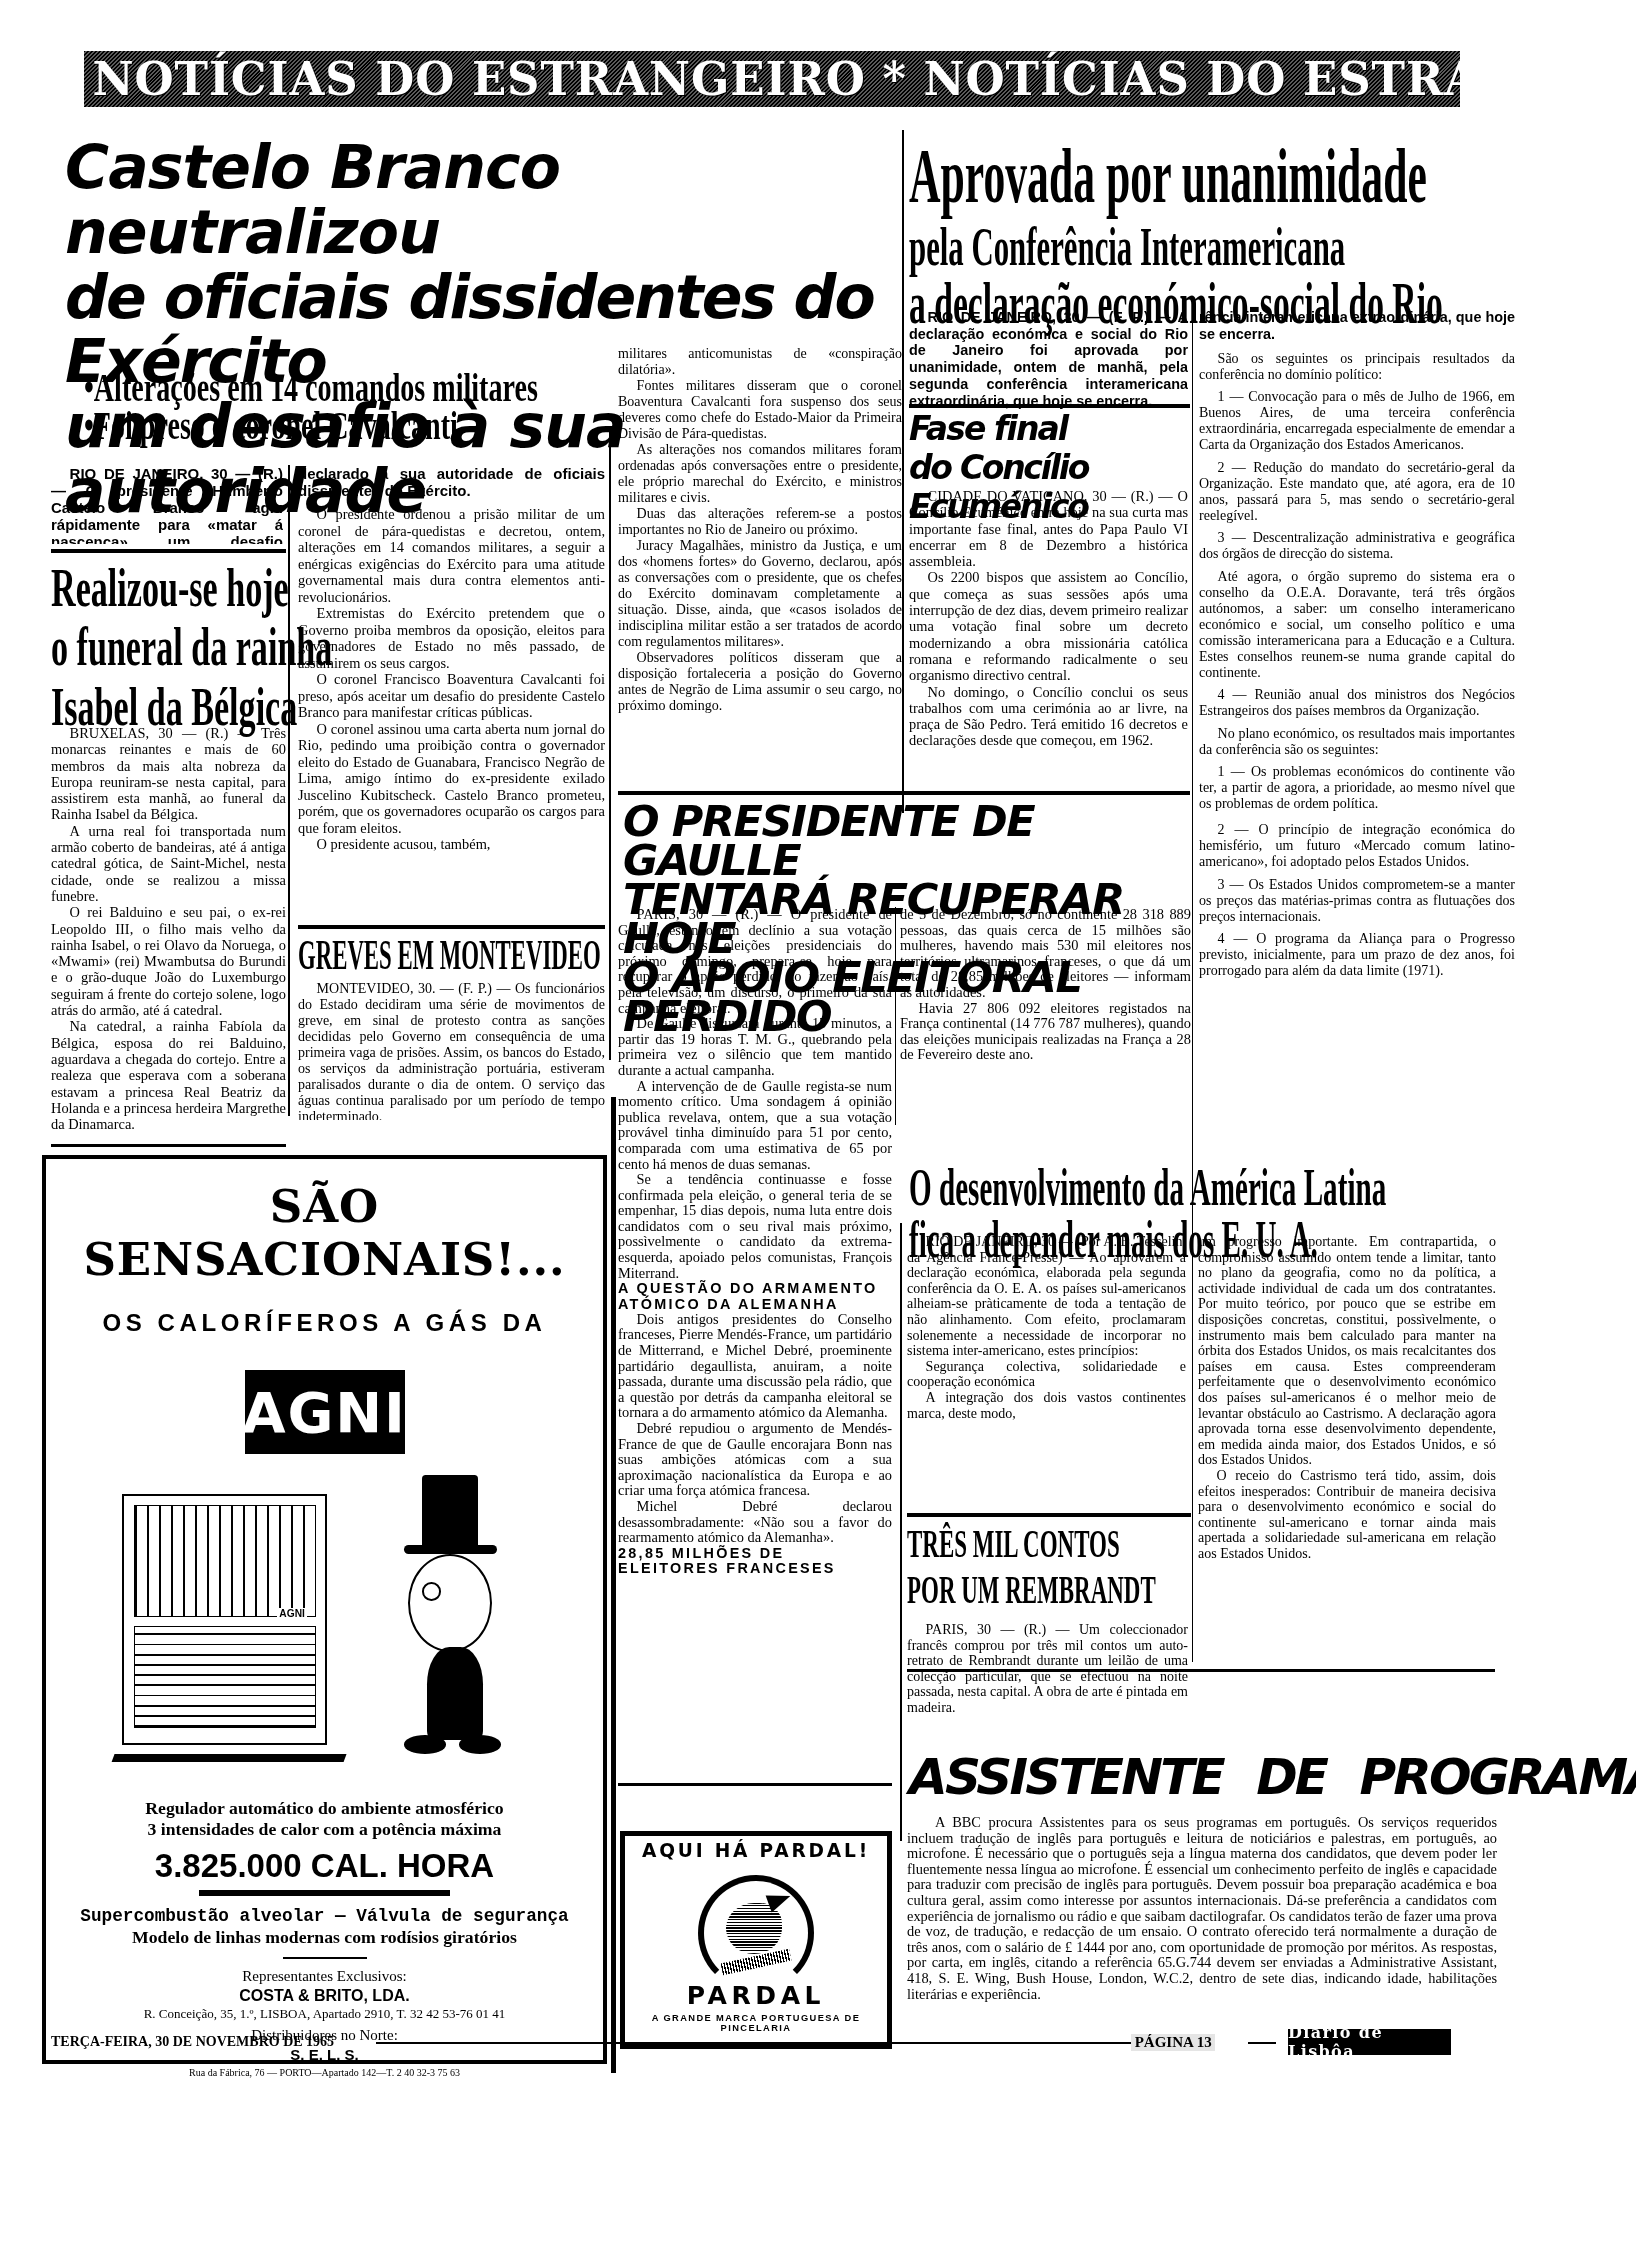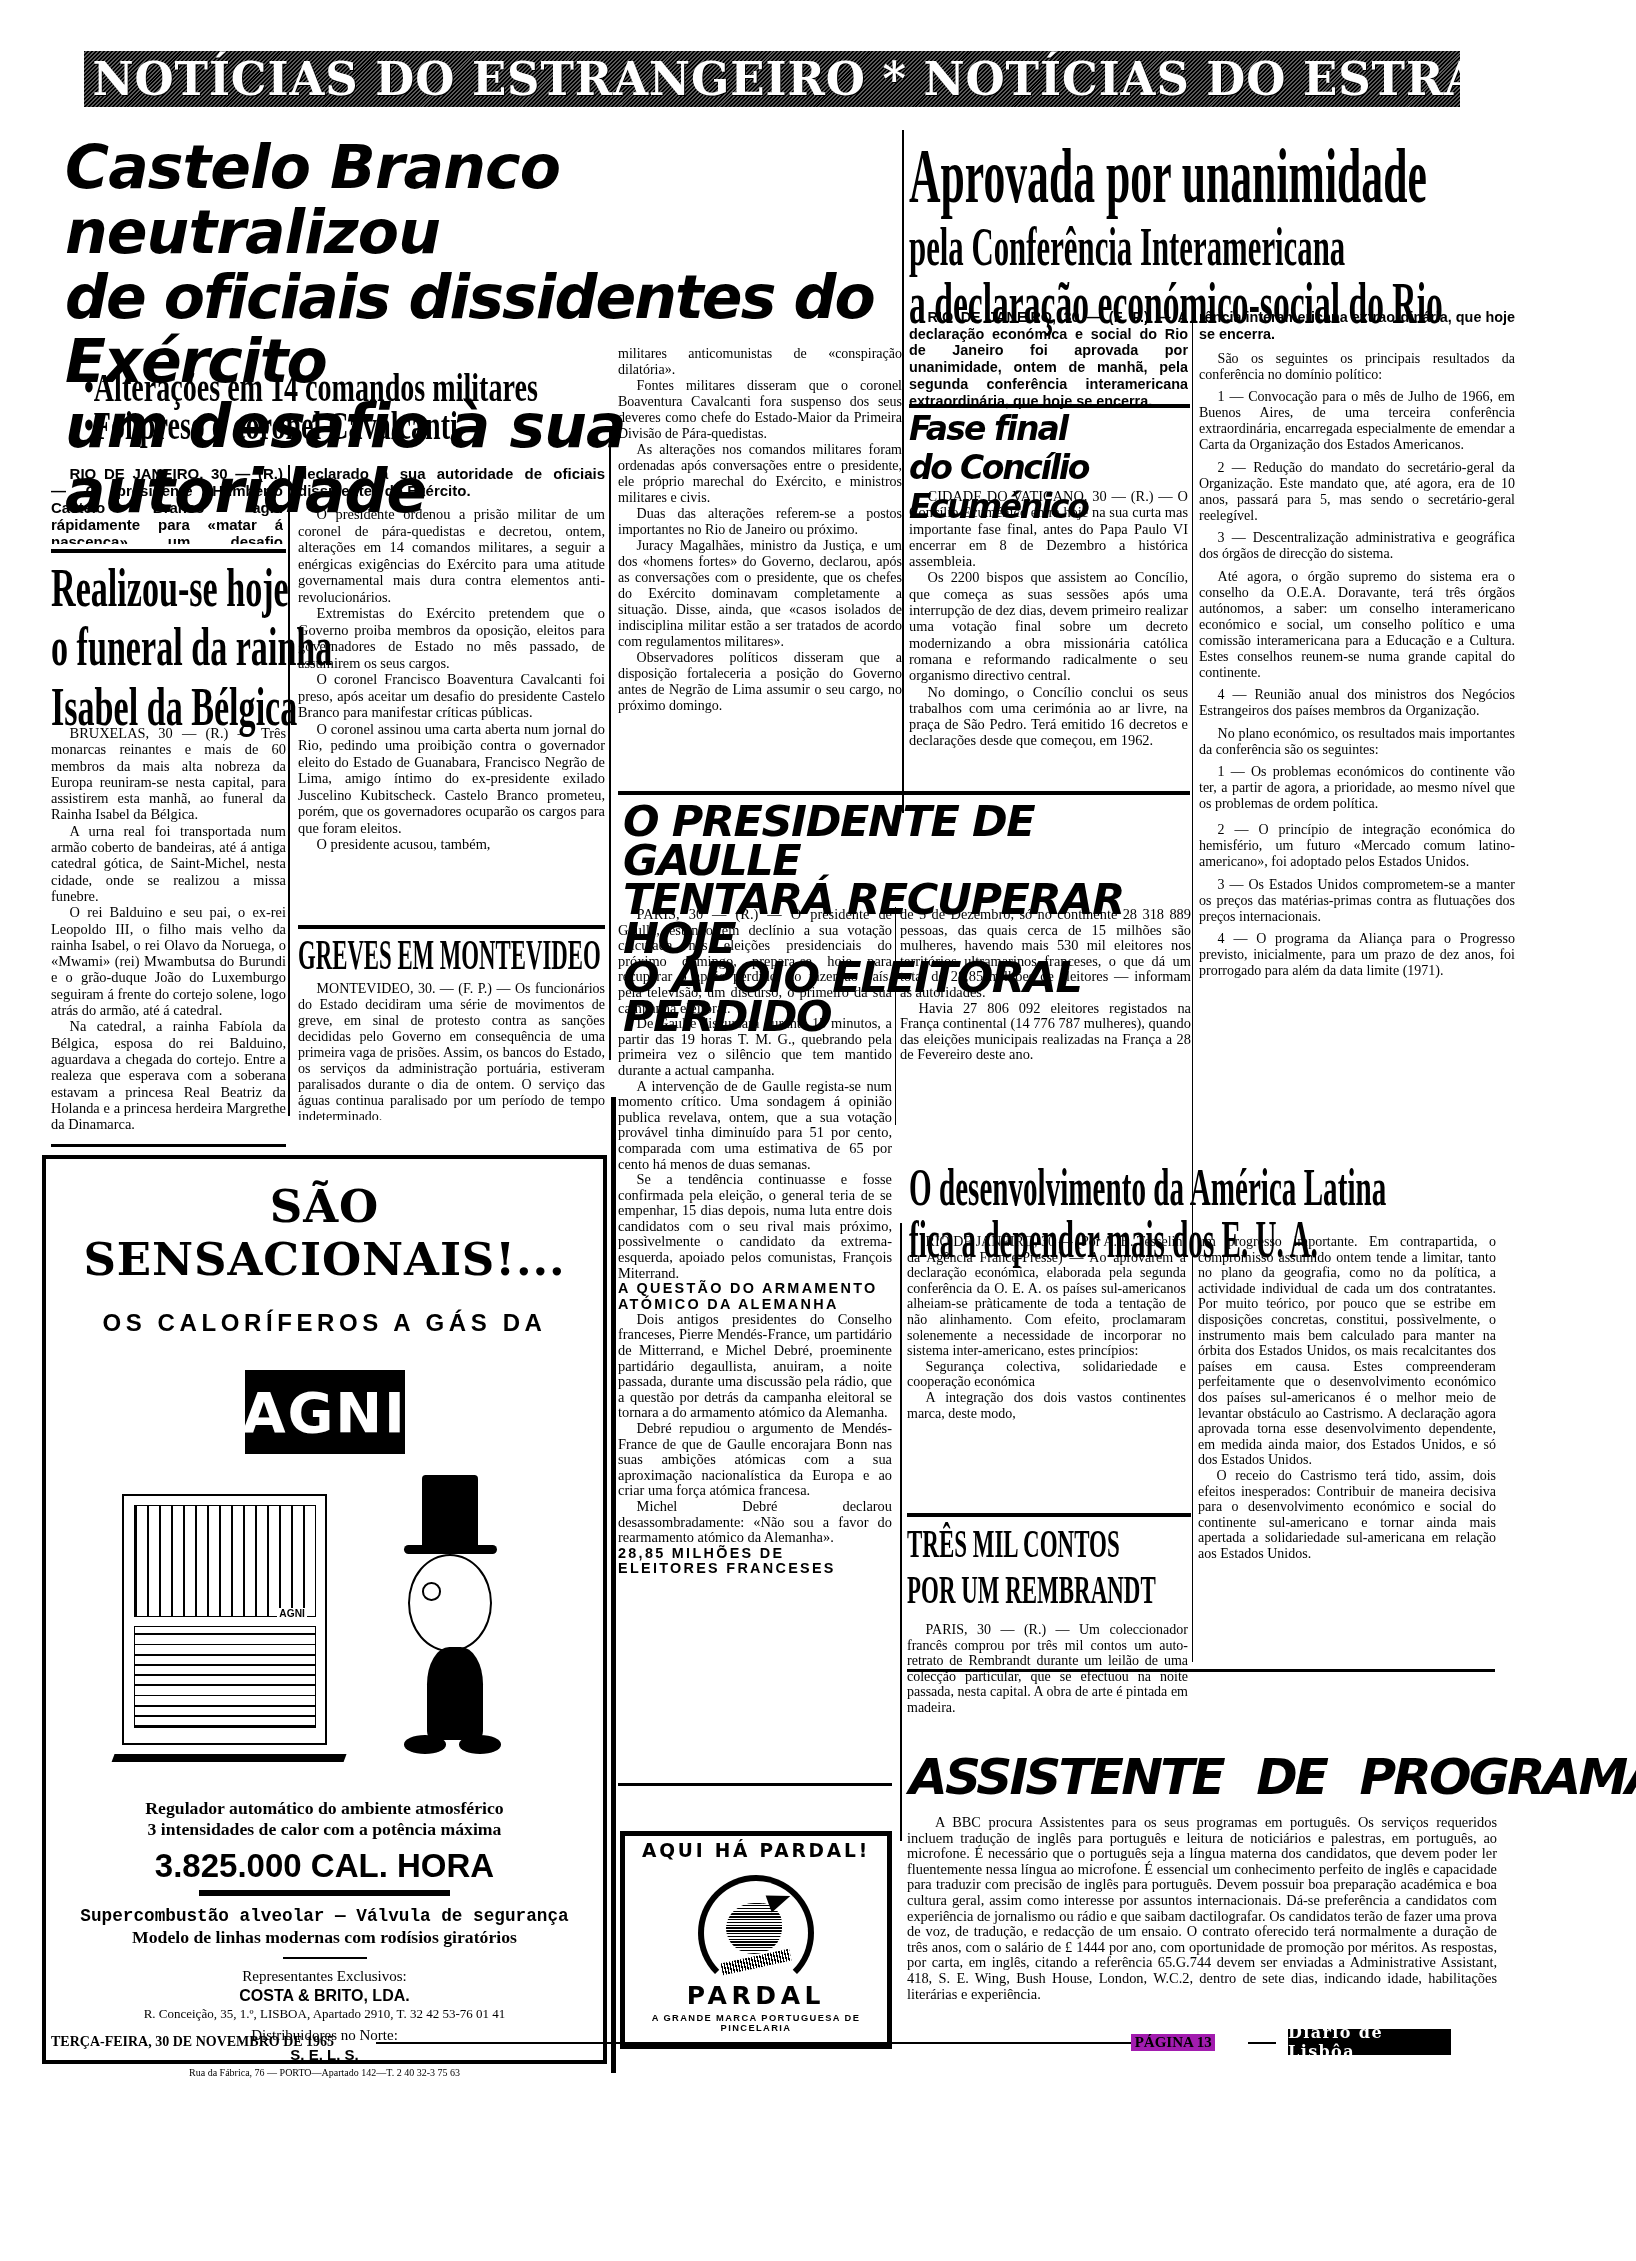--- a/index.html
+++ b/index.html
@@ -219,17 +219,17 @@
     <div style="position:absolute; left:70px; top:16.7px; width:0; height:0; border-left:23px solid #000; border-top:9.3px solid transparent; border-bottom:9.3px solid transparent; transform:rotate(-20deg);"></div>
     <div style="position:absolute; left:23px; top:81px; width:70px; height:12px; background:repeating-linear-gradient(90deg,#000 0 1.4px,#fff 1.4px 2.8px); transform:rotate(-12deg);"></div>
   </div>
   <div class="center" style="font-family:'DejaVu Sans', sans-serif; font-weight:bold; font-size:25px; letter-spacing:4.6px; margin-top:4.6px;">PARDAL</div>
   <div class="center" style="font-family:'Liberation Sans', sans-serif; font-weight:bold; font-size:9.3px; letter-spacing:1.4px; margin-top:2.8px;">A GRANDE MARCA PORTUGUESA DE PINCELARIA</div>
 </div>
 
 <div class="abs" style="left:51px; top:2032px; width:1446px; height:23px;">
   <div style="position:absolute; left:0; top:1.9px; font-family:'Liberation Serif', serif; font-weight:bold; font-size:14px; white-space:nowrap;">TERÇA-FEIRA, 30 DE NOVEMBRO DE 1965</div>
   <div style="position:absolute; left:325px; top:10.2px; width:772px; height:1.9px; background:#000;"></div>
-  <div style="position:absolute; left:1080px; top:1.9px; font-family:'Liberation Serif', serif; font-weight:bold; font-size:15px; white-space:nowrap; background:#a21caf; padding:0 3.7px;">PÁGINA 13</div>
+  <div style="position:absolute; left:1080px; top:1.9px; font-family:'Liberation Serif', serif; font-weight:bold; font-size:15px; white-space:nowrap; background:#e5e5e5; padding:0 3.7px;">PÁGINA 13</div>
   <div style="position:absolute; left:1197px; top:10.2px; width:28px; height:1.9px; background:#000;"></div>
   <div style="position:absolute; left:1237px; top:-2.8px; width:163px; height:26px; background:#000; color:#fff; font-family:'DejaVu Serif', serif; font-weight:bold; font-size:16px; display:flex; align-items:center; justify-content:center; letter-spacing:1.4px;">Diario de Lisbôa</div>
 </div>
 
 
 </body></html>

